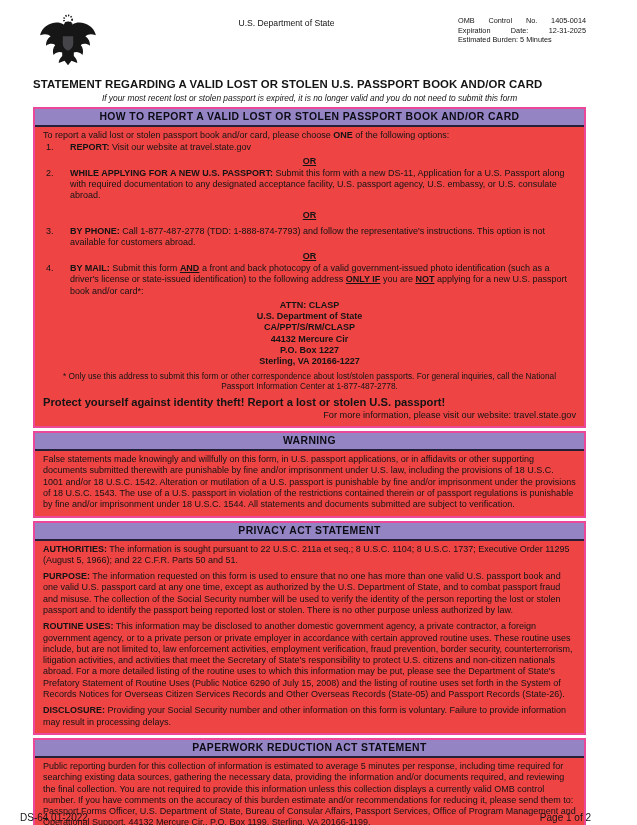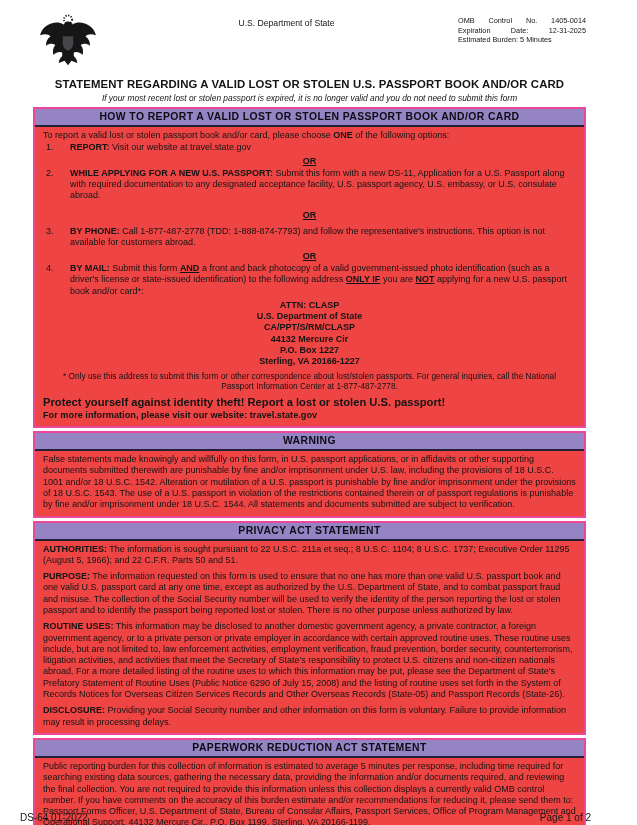--- a/index.html
+++ b/index.html
@@ -9,38 +9,38 @@
     font-family:"Liberation Sans", sans-serif;
     padding:6px 33px 0 33px;
     margin-top:8px;
   }
   
   .hdr{display:grid;grid-template-columns:82px 1fr 128px;align-items:start;}
   .seal{width:58px;height:54px;margin-left:6px;}
   .agency{text-align:center;font-size:8.6px;padding-top:4px;}
   .omb{font-size:7.3px;line-height:9.6px;padding-top:2px;}
   .omb .just{text-align:justify;text-align-last:justify;}
-  .form-title{text-align:center;font-weight:bold;font-size:11.4px;margin-top:6px;letter-spacing:.1px;}
+  .form-title{font-weight:bold;font-size:11.4px;margin-top:6px;letter-spacing:.1px;}
   .form-subtitle{text-align:center;font-style:italic;font-size:8.4px;margin-top:3px;margin-bottom:4px;}
   
   .box{border:2px solid #ec4899;background:#ef4444;margin-top:3px;}
   .bar{
     background:#9484c4;border-bottom:2px solid #261f38;text-align:center;
     font-weight:bold;font-size:10.4px;letter-spacing:.4px;padding:2px 0 3px 0;color:#0c0c14;
   }
   .bx{padding:3px 8px 5px 8px;font-size:9px;line-height:11.3px;}
   
   .opt{display:flex;margin-top:1px;}
   .opt .num{flex:none;width:24px;padding-left:3px;}
   .opt .txt{flex:1;}
   .or{text-align:center;font-weight:bold;text-decoration:underline;margin:2px 0 1px 0;}
   .addr{text-align:center;font-weight:bold;margin-top:3px;}
   .footnote{text-align:center;font-size:8.3px;line-height:10.3px;margin-top:3px;padding:0 14px;}
   .protect{text-align:left;font-weight:bold;font-size:11.2px;margin-top:5px;line-height:12.5px;}
-  .moreinfo{text-align:left;font-weight:bold;font-size:9.2px;margin-top:1px;}
+  .moreinfo{text-align:right;font-weight:normal;font-size:9.2px;margin-top:1px;}
   .para{margin-top:5px;}
   .para:first-child{margin-top:0;}
   
   .footer{
     position:absolute;left:20px;right:28px;bottom:10px;
     display:flex;justify-content:space-between;font-size:10px;
   }
 </style>
 </head>
 <body>

